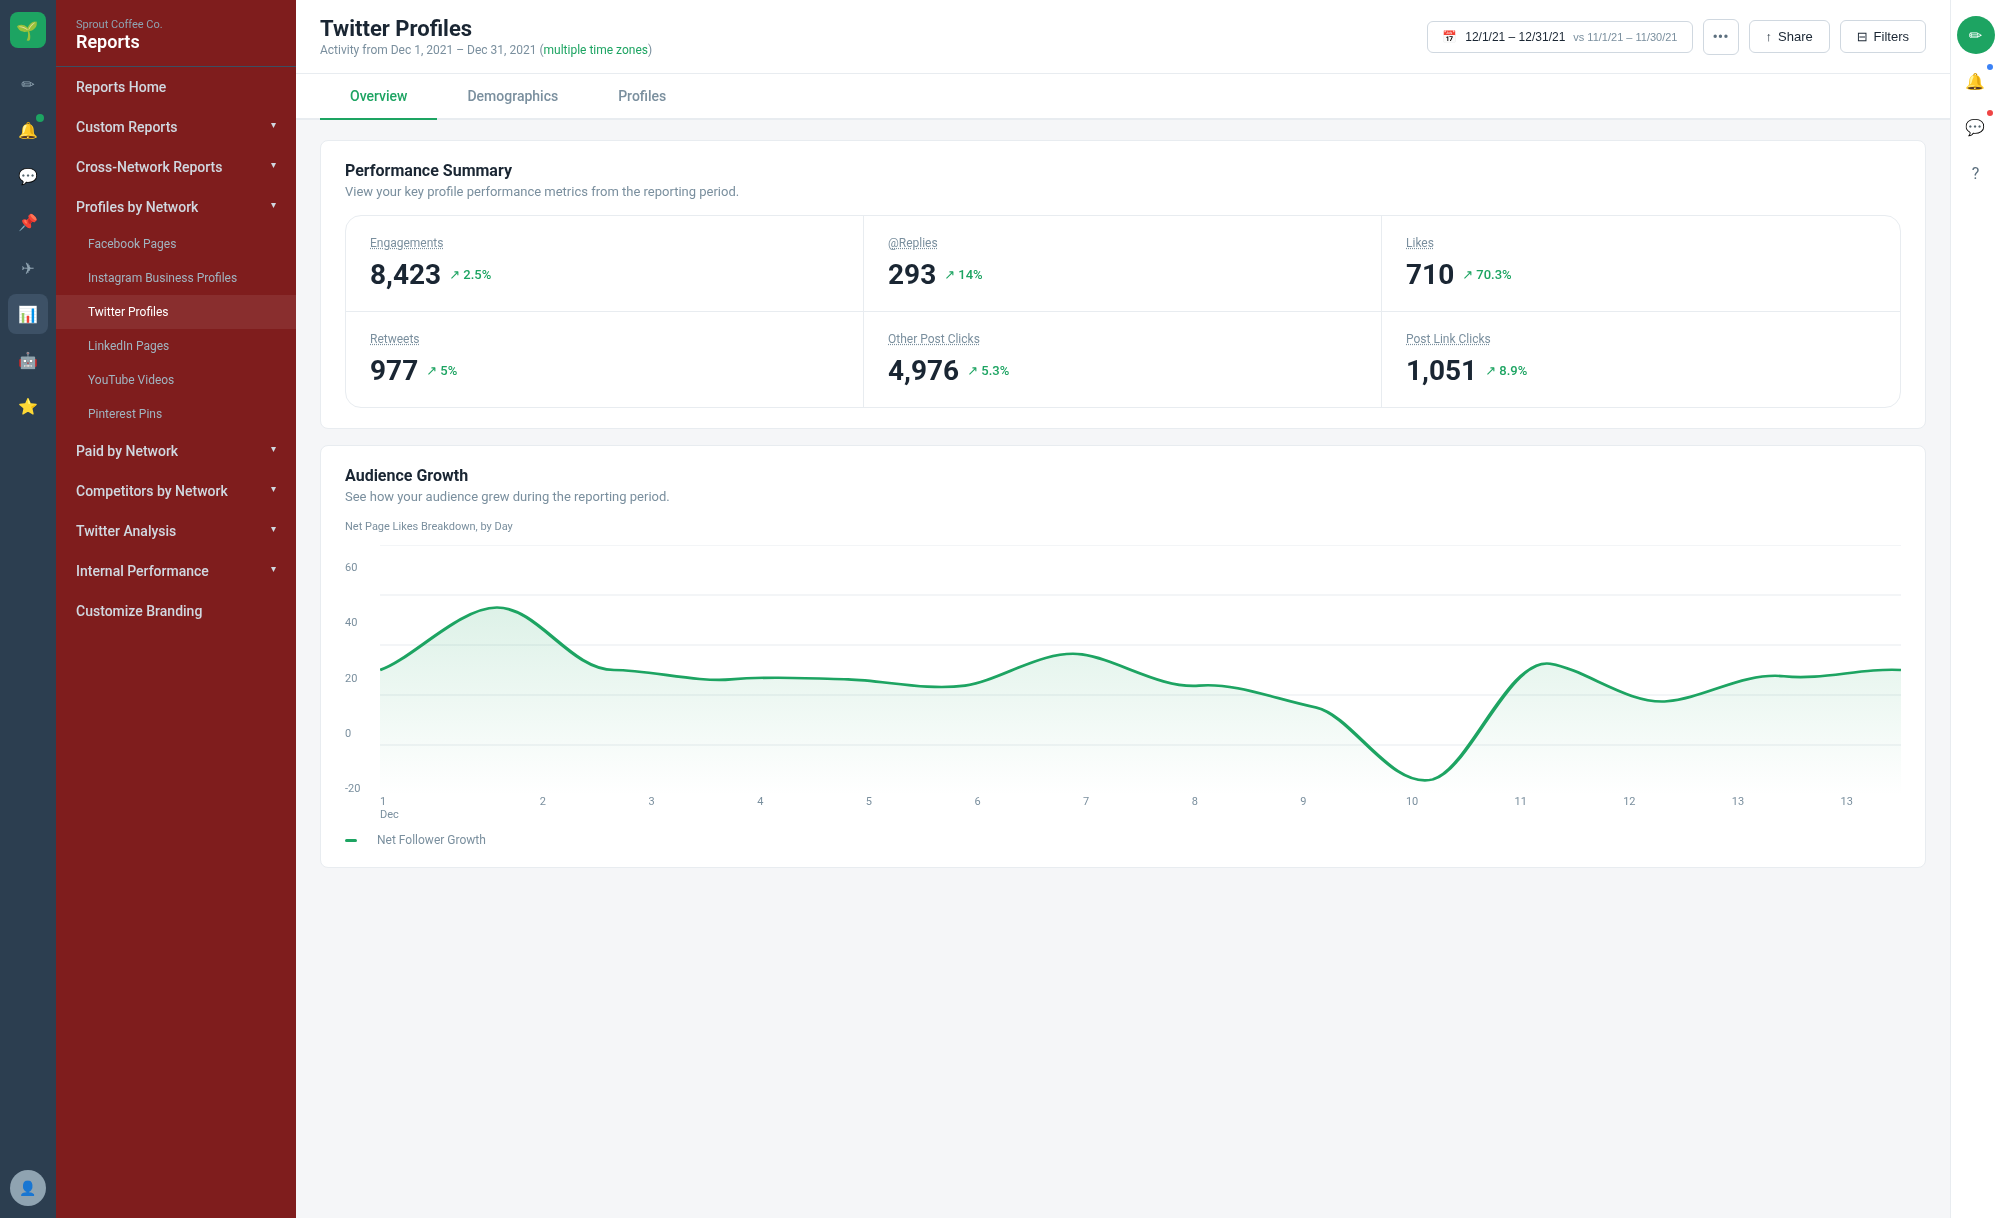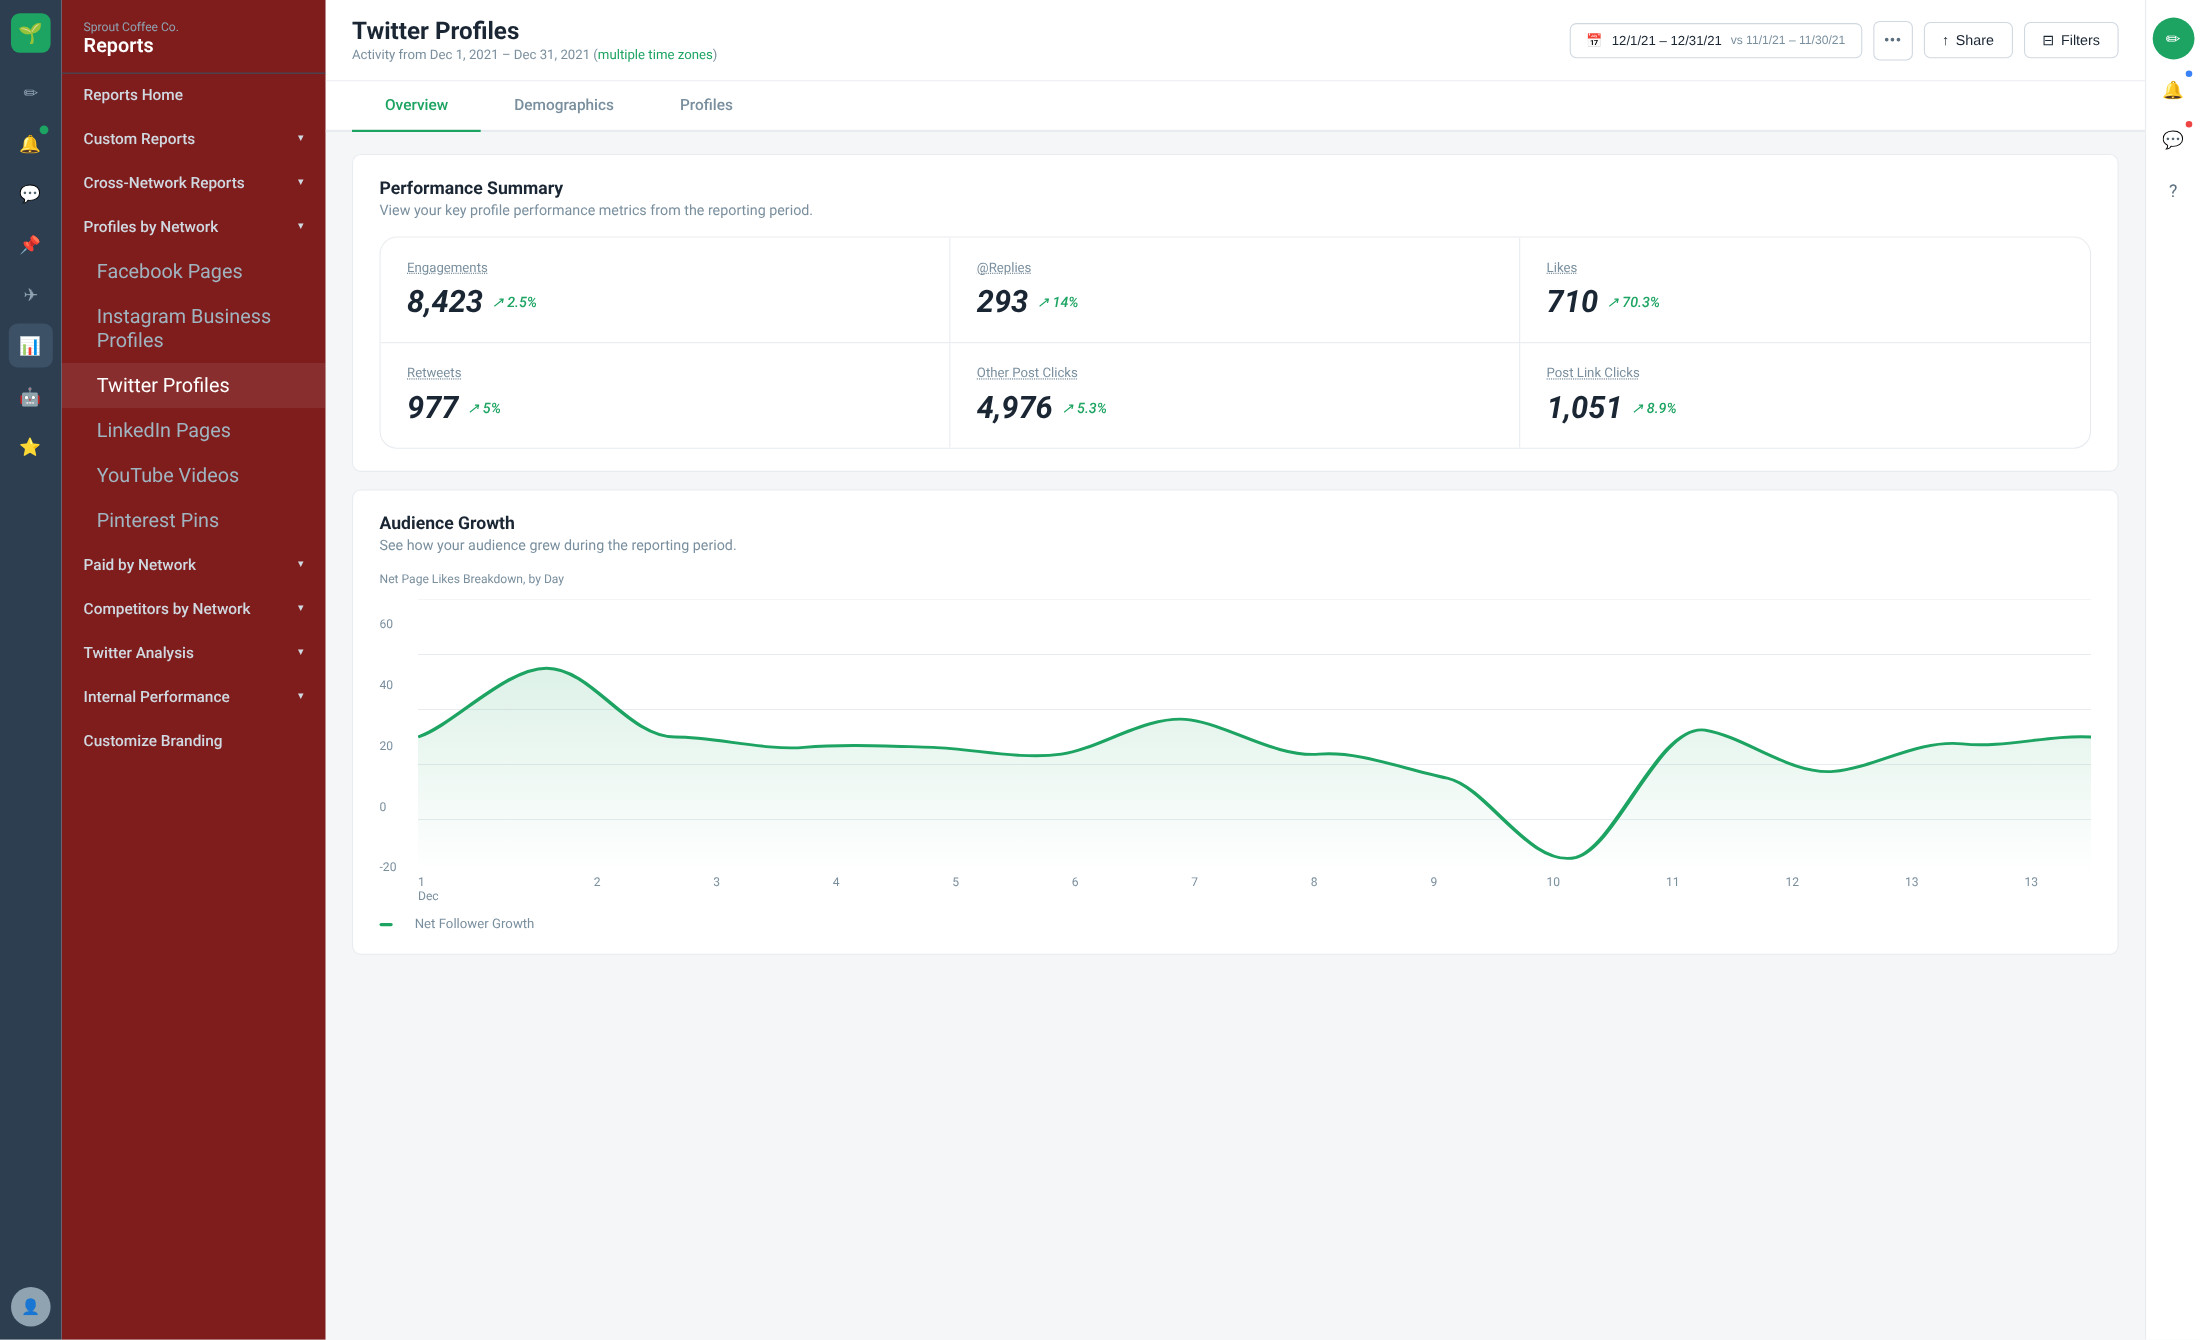--- a/index.html
+++ b/index.html
@@ -71,21 +71,21 @@
     .sidebar-item {
       display: flex; align-items: flex-start; justify-content: space-between;
       padding: 12px 20px;
       cursor: pointer;
       font-size: 14px;
       font-weight: 500;
       color: #d0d8e0;
     }
     .sidebar-subitem {
       padding: 10px 20px 10px 32px;
-      font-size: 18px;
+      font-size: 12px;
       color: #a0b4c0;
       cursor: pointer;
     }
     .sidebar-subitem.active { color: white; background: rgba(255,255,255,0.08); }
     .chevron { font-size: 10px; }
 
     
     .right-rail {
       width: 50px;
       background: white;
@@ -231,21 +231,20 @@
       text-decoration-style: dotted;
       margin-bottom: 8px;
     }
     .metric-value {
       font-size: 28px;
       font-weight: 700;
       color: #1a2633;
       display: flex;
       align-items: center;
       gap: 8px;
-      font-style: italic;
     }
     .metric-change {
       font-size: 13px;
       color: #1da462;
       font-weight: 500;
     }
 
     
     .chart-label { font-size: 11px; color: #7a8f9e; margin-bottom: 12px; }
     .chart-area { position: relative; height: 280px; }

